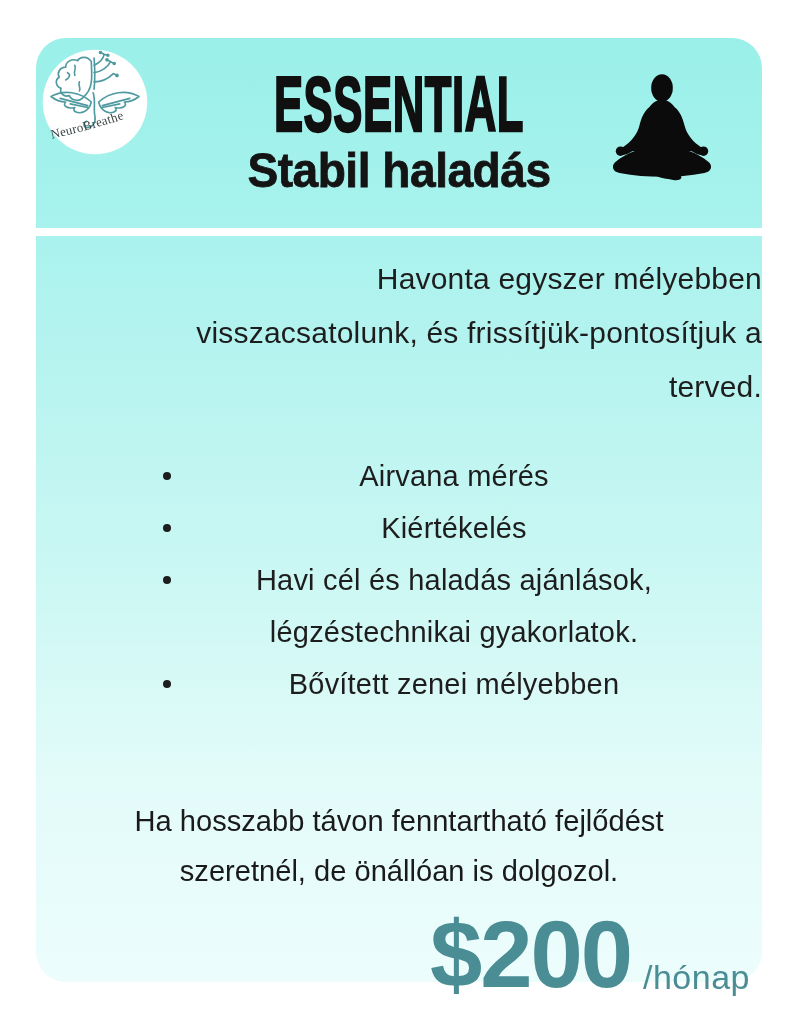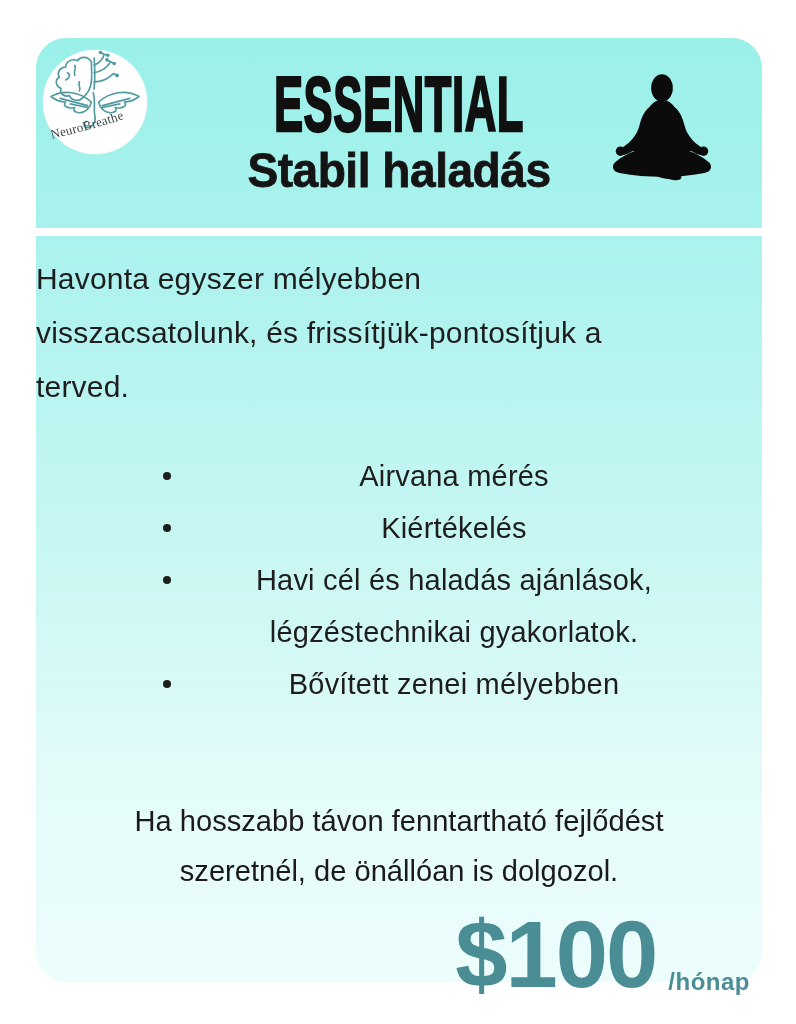--- a/index.html
+++ b/index.html
@@ -36,21 +36,21 @@
   }
 
   .meditate-wrap { position:absolute; left:566px; top:34px; width:120px; height:132px; }
   .meditate-wrap svg { width:100%; height:100%; }
 
   .divider { position:absolute; left:0; top:190px; width:100%; height:8px; background:#ffffff; }
 
   
   .intro {
     position:absolute; left:0; right:0; top:214px;
-    text-align:left; white-space:pre-line;
+    text-align:right; white-space:pre-line;
     font-size:30px; line-height:54px; color:#1d1d1d;
     letter-spacing:0.2px;
   }
 
   .feature-list {
     position:absolute; left:127px; top:412px; right:40px;
     list-style:none;
   }
   .feature-list li {
     position:relative; padding-left:23px;
@@ -73,21 +73,21 @@
   .price {
     position:absolute; right:46px; top:908px;
     display:flex; align-items:flex-end; gap:12px;
     color:#4a8d94; z-index:3;
   }
   .price-amount {
     font-size:94px; font-weight:bold; line-height:1;
     letter-spacing:-2px;
   }
   .price-period {
-    font-size:24px; line-height:1; padding-bottom:8px; font-weight:bold;
+    font-size:34px; line-height:1; padding-bottom:8px; font-weight:normal;
     letter-spacing:0.5px;
   }
 </style>
 </head>
 <body>
 
 <div class="page">
 
   <div class="card">
 
@@ -156,17 +156,17 @@
 légzéstechnikai gyakorlatok.</li>
       <li>Bővített zenei mélyebben</li>
     </ul>
 
     <p class="outro">Ha hosszabb távon fenntartható fejlődést
 szeretnél, de önállóan is dolgozol.</p>
 
   </div>
 
   <div class="price">
-    <span class="price-amount">$100</span>
+    <span class="price-amount">$200</span>
     <span class="price-period">/hónap</span>
   </div>
 
 </div>
 
 </body></html>

